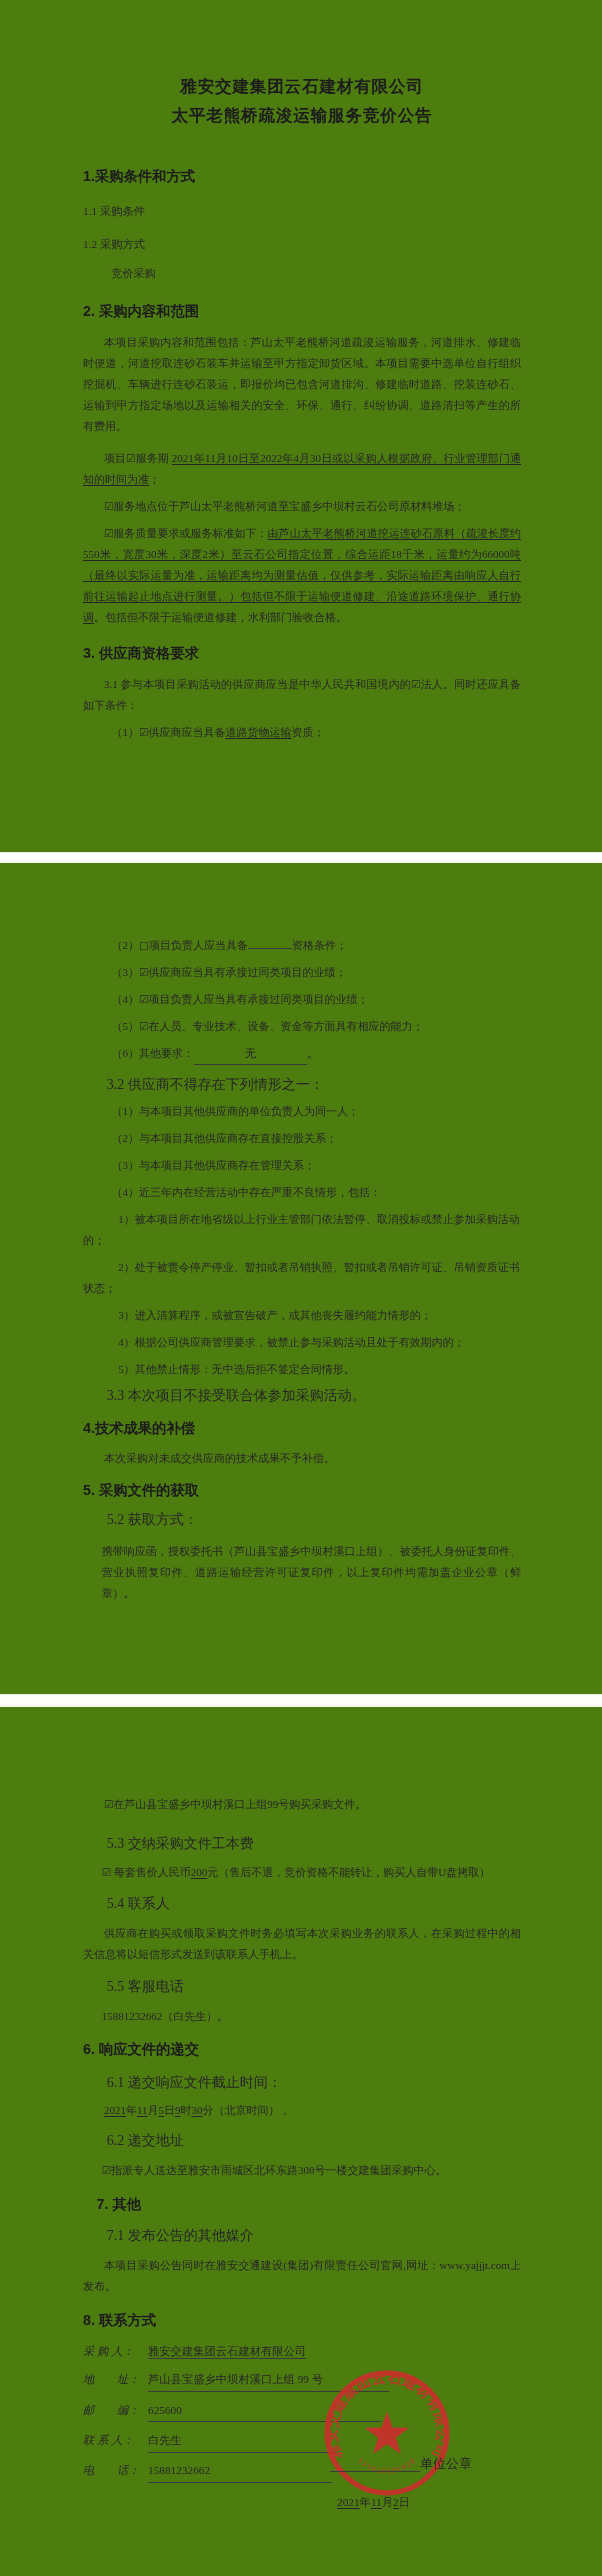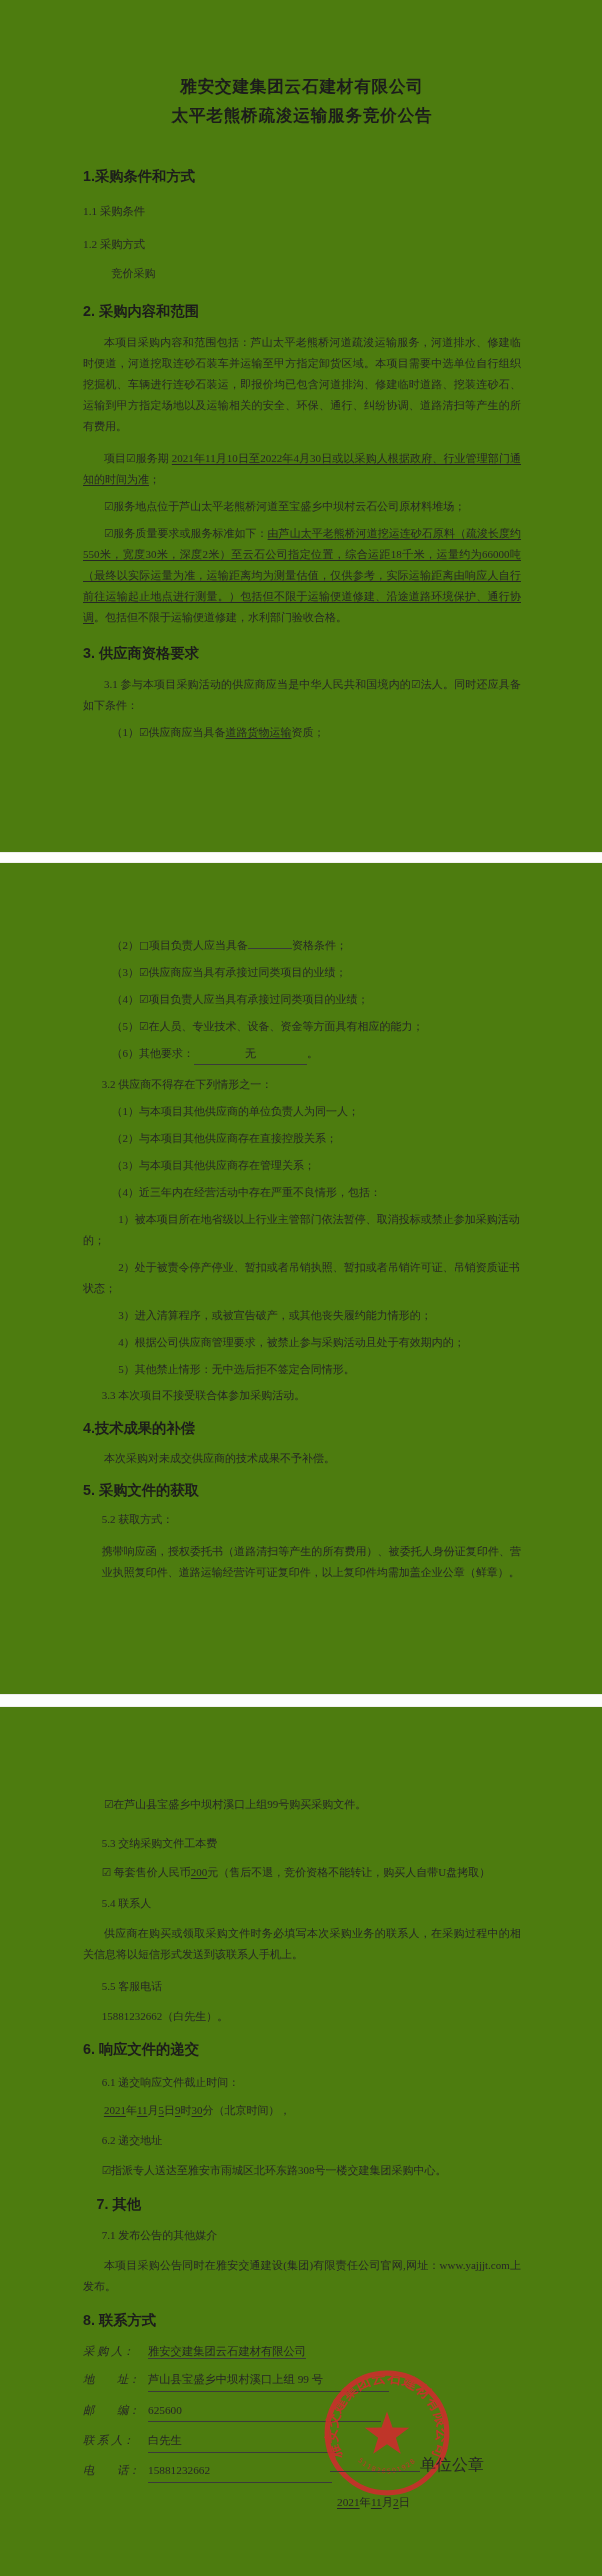--- a/index.html
+++ b/index.html
@@ -18,38 +18,38 @@
   .mt-sec{margin-top:18px;}
   .h-indent{margin-left:13.6px;}
 
   .sub{font-size:11.3px;line-height:18px;margin:15px 0 0 0;}
   .body{font-size:11px;line-height:21px;margin:10.5px 0 0 0;text-align:justify;}
   .ind{text-indent:1.9em;}
   .ind15{padding-left:2.6em;text-indent:0;}
   .item{font-size:11px;line-height:21px;margin:6px 0 0 0;padding-left:2.6em;}
   .subitem{font-size:11px;line-height:21px;margin:6px 0 0 0;padding-left:3.2em;text-indent:0;}
   .subitem.wrap{text-indent:3.2em;padding-left:0;}
-  .subnum{font-size:11px;line-height:21px;margin:10.5px 0 0 0;padding-left:1.7em;}
+  .subnum{font-size:14px;line-height:21px;margin:10.5px 0 0 0;padding-left:1.7em;}
   .dateline{font-size:11px;line-height:21px;margin:7.5px 0 0 0;padding-left:1.9em;}
 
   .u{text-decoration:underline;text-underline-offset:2.3px;}
   .blank{display:inline-block;border-bottom:0.8px solid #3a3a3a;min-width:44px;height:10.5px;vertical-align:baseline;}
   .blank-wide{display:inline-block;border-bottom:0.8px solid #3a3a3a;min-width:113px;text-align:center;text-decoration:none;}
   .chk{font-family:"DejaVu Sans",sans-serif;font-size:10.5px;}
 
   .contact-row{font-size:11.3px;line-height:21px;margin:7.5px 0 0 0;}
   .contact-label{display:inline-block;min-width:65px;font-style:italic;}
   .contact-value{border-bottom:0.8px solid #3a3a3a;padding-bottom:0.8px;}
   .w320{display:inline-block;min-width:241px;}
   .w310{display:inline-block;min-width:233px;}
   .w250{display:inline-block;min-width:188px;}
   .w245{display:inline-block;min-width:184px;}
 
   .stamp{position:absolute;left:322px;top:661px;width:130px;height:130px;z-index:1;opacity:0.92;}
-  .seal-note{position:absolute;left:420px;top:748px;font-size:16px;z-index:2;font-family:Liberation Mono, monospace;}
+  .seal-note{position:absolute;left:420px;top:748px;font-size:13px;z-index:2;font-family:Liberation Mono, monospace;}
   .seal-line{position:absolute;left:330px;top:764px;width:90px;border-bottom:0.8px solid #3a3a3a;z-index:2;}
   .seal-date{position:absolute;left:337px;top:776px;font-size:11.3px;z-index:2;}
 </style>
 </head>
 <body>
 
 <div class="doc">
 
   <div class="page page1">
     <p class="title">雅安交建集团云石建材有限公司</p>
@@ -90,21 +90,21 @@
     <p class="subitem">3）进入清算程序，或被宣告破产，或其他丧失履约能力情形的；</p>
     <p class="subitem">4）根据公司供应商管理要求，被禁止参与采购活动且处于有效期内的；</p>
     <p class="subitem">5）其他禁止情形：无中选后拒不签定合同情形。</p>
     <p class="subnum" style="margin-top:4.5px;">3.3 本次项目不接受联合体参加采购活动。</p>
 
     <h2 class="sec" style="margin-top:13.6px;">4.技术成果的补偿</h2>
     <p class="body ind" style="margin-top:9px;">本次采购对未成交供应商的技术成果不予补偿。</p>
 
     <h2 class="sec" style="margin-top:12px;">5. 采购文件的获取</h2>
     <p class="subnum" style="margin-top:9px;">5.2 获取方式：</p>
-    <p class="body" style="padding-left:1.7em;">携带响应函，授权委托书（道路清扫等产生的所有费用）、被委托人身份证复印件、营业执照复印件、道路运输经营许可证复印件，以上复印件均需加盖企业公章（鲜章）。</p>
+    <p class="body" style="padding-left:1.7em;">携带响应函，授权委托书（芦山县宝盛乡中坝村溪口上组）、被委托人身份证复印件、营业执照复印件、道路运输经营许可证复印件，以上复印件均需加盖企业公章（鲜章）。</p>
   </div>
 
   <div class="page-sep2"></div>
 
   <div class="page page3">
     <p class="body" style="margin-top:0;padding-left:1.9em;"><span class="chk">☑</span><span>在芦山县宝盛乡中坝村溪口上组99号购买采购文件。</span></p>
 
     <p class="subnum" style="margin-top:18px;">5.3 交纳采购文件工本费</p>
     <p class="body" style="margin-top:7.5px;padding-left:1.7em;"><span class="chk">☑</span><span> 每套售价人民币</span><span class="u">200</span><span>元（售后不退，竞价资格不能转让，购买人自带U盘拷取）</span></p>
 

